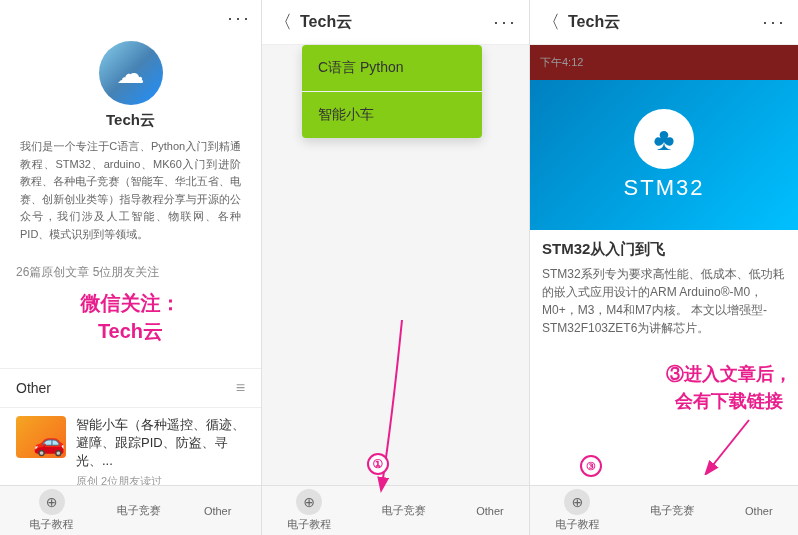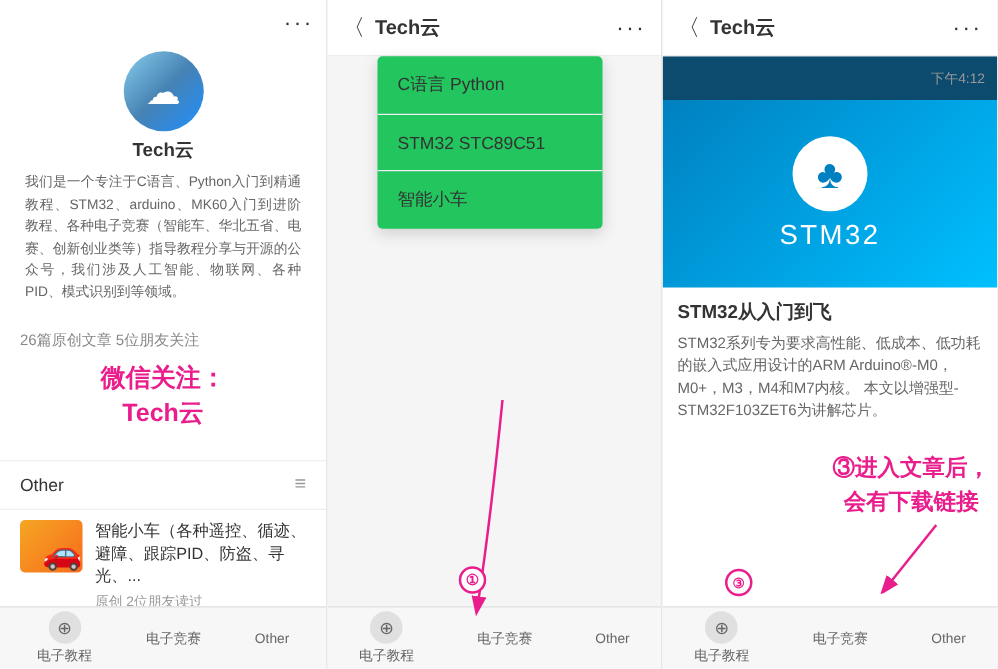--- a/index.html
+++ b/index.html
@@ -260,21 +260,21 @@
       width: 100%;
       height: 100%;
       z-index: 10;
     }
 
     .dropdown-menu {
       position: absolute;
       top: 45px;
       left: 40px;
       width: 180px;
-      background: #22c55e;
+      background: #84cc16;
       border-radius: 4px;
       box-shadow: 0 4px 12px rgba(0,0,0,0.15);
       overflow: hidden;
       z-index: 20;
     }
 
     .dropdown-item {
       padding: 14px 16px;
       font-size: 14px;
       color: #333;
@@ -339,25 +339,25 @@
       gap: 8px;
     }
 
     .panel-content-3 {
       flex: 1;
       overflow-y: auto;
       background: #fff;
     }
 
     .time-label {
-      text-align: right;
+      text-align: left;
       font-size: 11px;
       color: #999;
       padding: 10px;
-      background: #0c4a6e;
+      background: #7f1d1d;
     }
 
     .article-card {
       margin: 0;
       background: white;
     }
 
     .article-cover {
       width: 100%;
       height: 150px;
@@ -493,21 +493,20 @@
     <span class="dots-btn">···</span>
   </div>
 
   <div class="panel-content-2">
     
   </div>
 
   <div class="dropdown-overlay">
     <div class="dropdown-menu">
       <div class="dropdown-item">C语言 Python</div>
-      <div class="dropdown-item">STM32 STC89C51</div>
       <div class="dropdown-item">智能小车</div>
     </div>
 
     <div class="circle-number circle-2">②</div>
 
     <svg class="arrow-svg" width="268" height="535" style="position:absolute;top:0;left:0;pointer-events:none;">
       <defs>
         <marker id="arrowhead1" markerWidth="8" markerHeight="6" refX="4" refY="3" orient="auto">
           <polygon points="0 0, 8 3, 0 6" fill="#e91e8c"></polygon>
         </marker>

